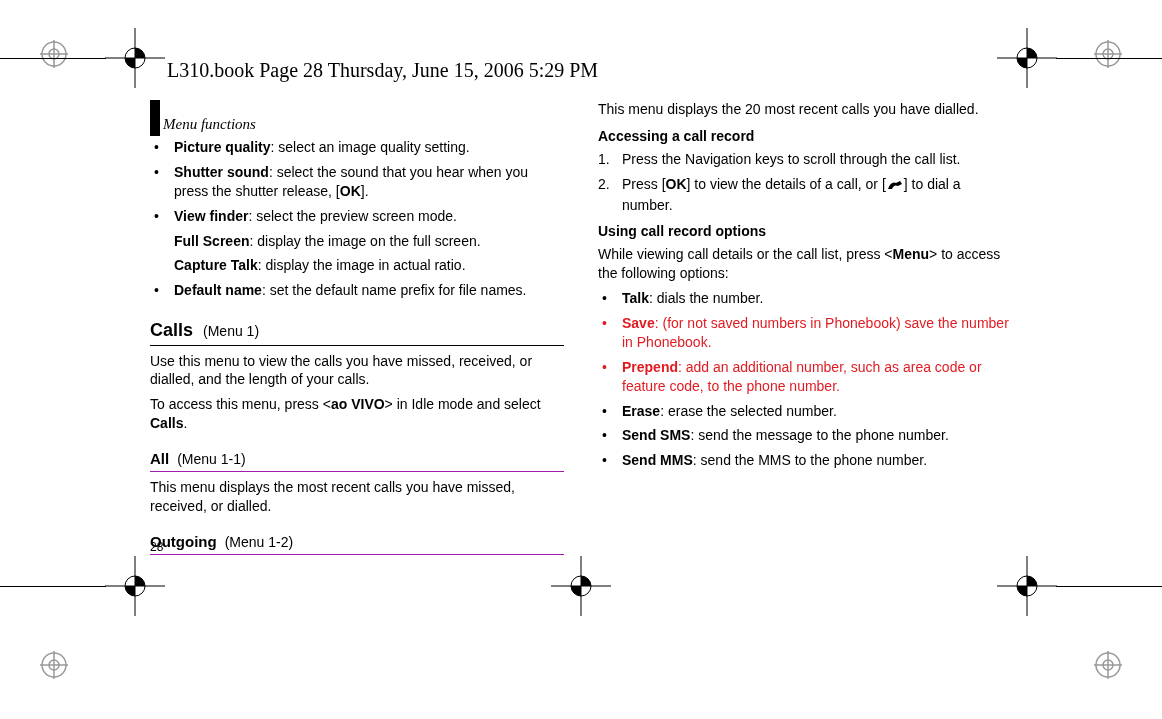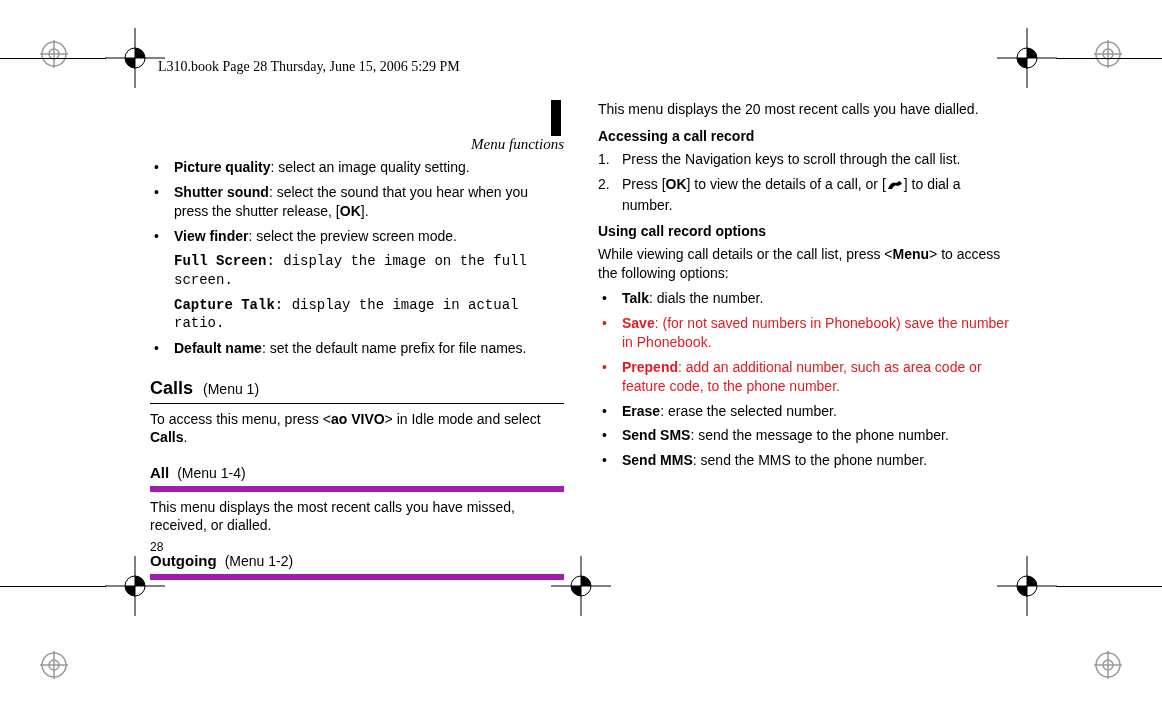--- a/index.html
+++ b/index.html
@@ -22,42 +22,41 @@
   }
   .corner-mark svg { width: 28px; height: 28px; }
   .corner-tl { top: 40px; left: 40px; }
   .corner-tr { top: 40px; right: 40px; }
   .corner-bl { bottom: 40px; left: 40px; }
   .corner-br { bottom: 40px; right: 40px; }
 
   .page-header-line {
     position: absolute;
     top: 59px;
-    left: 158px;
+    left: 167px;
     font-family: "Times New Roman", serif;
-    font-size: 14px;
+    font-size: 20px;
   }
 
   .content {
     position: absolute;
     top: 100px;
     left: 150px;
     right: 150px;
     display: flex;
     gap: 34px;
   }
   .col {
     flex: 1;
     line-height: 1.35;
   }
   .section-head {
     display: flex;
     align-items: flex-end;
     margin-bottom: 4px;
-    flex-direction: column;
   }
   .section-bar {
     width: 10px;
     height: 36px;
     background: #000;
     margin-right: 3px;
     margin-bottom: -2px;
   }
   .section-title {
     font-style: italic;
@@ -76,21 +75,20 @@
   ul.bullets > li::before {
     content: "•";
     position: absolute;
     left: 4px;
     top: 0;
   }
   ul.bullets > li.red, ul.bullets > li.red .bold, ul.bullets > li.red::before { color: #e11b22; }
   .indent-sub {
     padding-left: 24px;
     margin-bottom: 6px;
-    font-family: Liberation Mono, monospace;
   }
   .bold { font-weight: 700; }
   .h1 {
     font-weight: 700;
     font-size: 18px;
     display: inline;
   }
   .menu-tag {
     font-size: 14px;
   }
@@ -98,21 +96,21 @@
     margin-top: 18px;
     border-bottom: 1px solid #000;
     padding-bottom: 2px;
     margin-bottom: 6px;
     display:flex;
     align-items: baseline;
     gap: 10px;
   }
   .h2-wrap {
     margin-top: 16px;
-    border-bottom: 6px solid #a21caf;
+    border-bottom: 1px solid #a21caf;
     padding-bottom: 2px;
     margin-bottom: 6px;
     display:flex;
     align-items: baseline;
     gap: 8px;
   }
   .h2 {
     font-weight: 700;
     font-size: 15px;
     display:inline;
@@ -252,27 +250,28 @@
     <div class="indent-sub"><span class="bold">Full Screen</span><span>: display the image on the full screen.</span></div>
     <div class="indent-sub"><span class="bold">Capture Talk</span><span>: display the image in actual ratio.</span></div>
     <ul class="bullets">
       <li><span class="bold">Default name</span><span>: set the default name prefix for file names.</span></li>
     </ul>
 
     <div class="h1-wrap">
       <span class="h1">Calls</span>
       <span class="menu-tag">(Menu 1)</span>
     </div>
+    <div class="para">Use this menu to view the calls you have missed, received, or dialled, and the length of your calls.</div>
     <div class="para">
       <span>To access this menu, press &lt;</span><span class="bold">ao VIVO</span><span>&gt; in Idle mode and select </span><span class="bold">Calls</span><span>.</span>
     </div>
 
     <div class="h2-wrap">
       <span class="h2">All</span>
-      <span class="menu-tag">(Menu 1-4)</span>
+      <span class="menu-tag">(Menu 1-1)</span>
     </div>
     <div class="para">This menu displays the most recent calls you have missed, received, or dialled.</div>
 
     <div class="h2-wrap">
       <span class="h2">Outgoing</span>
       <span class="menu-tag">(Menu 1-2)</span>
     </div>
   </div>
 
   <div class="col">

